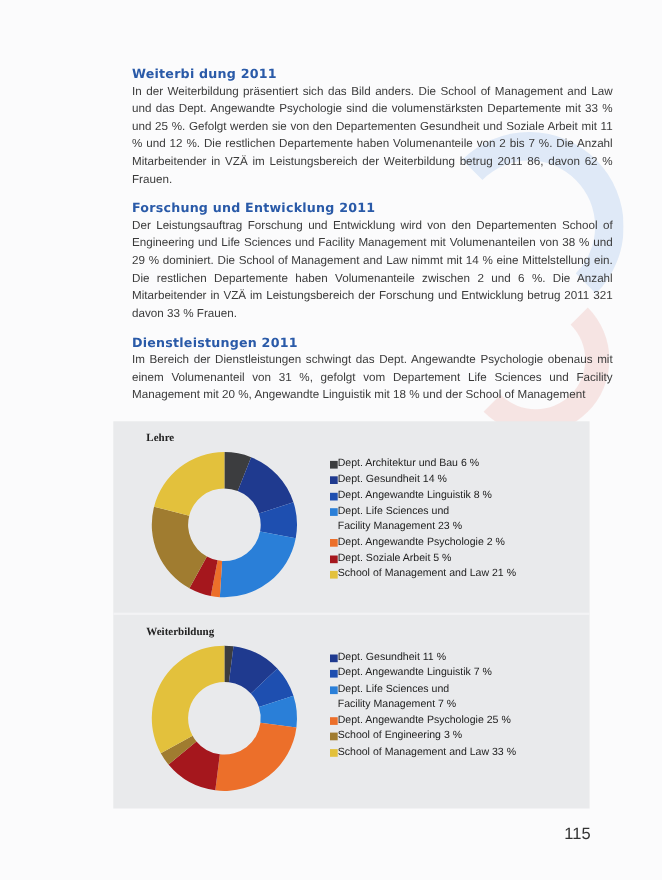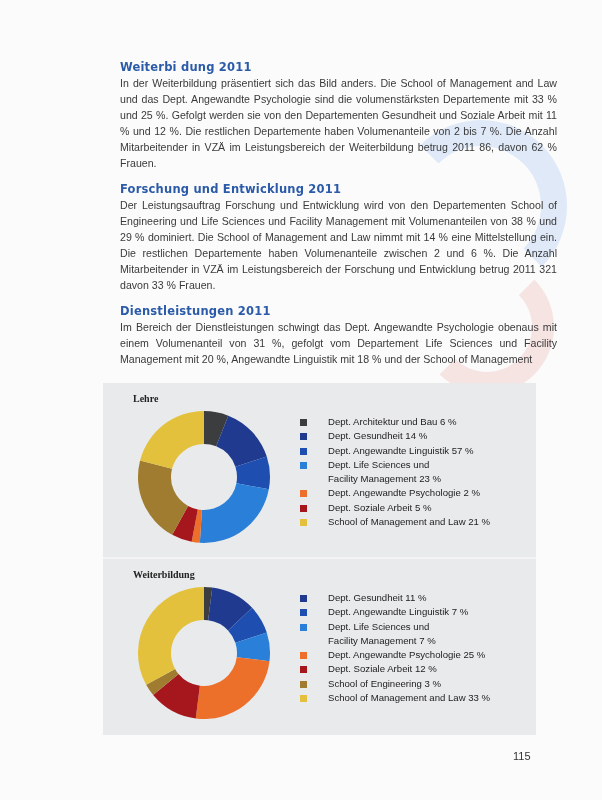--- a/index.html
+++ b/index.html
@@ -28,26 +28,26 @@
   .chart-panel.p1 { top: 0; }
   .chart-panel.p2 { top: 174px; border-top: 2px solid #f3f3f5; }
   .chart-title {
     position: absolute; left: 30px; top: 10px; font-family: Liberation Serif, serif;
     font-size: 10px; font-weight: bold; color: #222;
   }
   .donut { position: absolute; left: 34px; top: 27px; width: 134px; height: 134px; }
   .legend { position: absolute; left: 197px; top: 32px; list-style: none; margin: 0; padding: 0; }
   .legend li {
     font-family: "Liberation Sans", sans-serif; font-size: 9.6px; color: #222;
-    line-height: 14.3px; position: relative; padding-left: 28px; white-space: nowrap;
+    line-height: 14.3px; position: relative; padding-left: 7px; white-space: nowrap;
   }
   .legend .sw { position: absolute; left: 0; top: 4px; width: 7px; height: 7px; }
   .page-number {
     position: absolute; left: 513px; top: 750px; font-family: "Liberation Sans", sans-serif;
-    font-size: 11px; color: #333;
+    font-size: 15px; color: #333;
   }
 </style>
 </head>
 <body>
 
 <div class="watermark wm1"></div>
 <div class="watermark wm2"></div>
 
 <div class="text-col">
   <div class="section">
@@ -73,21 +73,21 @@
         <path d="M62.77 -20.40 A66 66 0 0 1 64.83 12.37 L32.42 6.18 A33 33 0 0 0 31.38 -10.20 Z" fill="#1e4fb0"></path>
         <path d="M64.83 12.37 A66 66 0 0 1 -4.14 65.87 L-2.07 32.93 A33 33 0 0 0 32.42 6.18 Z" fill="#2a7fd8"></path>
         <path d="M-4.14 65.87 A66 66 0 0 1 -12.37 64.83 L-6.18 32.42 A33 33 0 0 0 -2.07 32.93 Z" fill="#ec6f2a"></path>
         <path d="M-12.37 64.83 A66 66 0 0 1 -31.80 57.84 L-15.90 28.92 A33 33 0 0 0 -6.18 32.42 Z" fill="#a5171d"></path>
         <path d="M-31.80 57.84 A66 66 0 0 1 -63.93 -16.41 L-31.96 -8.21 A33 33 0 0 0 -15.90 28.92 Z" fill="#a07c30"></path>
         <path d="M-63.93 -16.41 A66 66 0 0 1 -0.00 -66.00 L-0.00 -33.00 A33 33 0 0 0 -31.96 -8.21 Z" fill="#e3c13c"></path>
       </svg>
     <ul class="legend">
         <li><span class="sw" style="background: rgb(60, 61, 63);"></span><span>Dept. Architektur und Bau 6 %</span></li>
         <li><span class="sw" style="background: rgb(31, 58, 143);"></span><span>Dept. Gesundheit 14 %</span></li>
-        <li><span class="sw" style="background: rgb(30, 79, 176);"></span><span>Dept. Angewandte Linguistik 57 %</span></li>
+        <li><span class="sw" style="background: rgb(30, 79, 176);"></span><span>Dept. Angewandte Linguistik 8 %</span></li>
         <li><span class="sw" style="background: rgb(42, 127, 216);"></span><span>Dept. Life Sciences und</span></li>
         <li><span>Facility Management 23 %</span></li>
         <li><span class="sw" style="background: rgb(236, 111, 42);"></span><span>Dept. Angewandte Psychologie 2 %</span></li>
         <li><span class="sw" style="background: rgb(165, 23, 29);"></span><span>Dept. Soziale Arbeit 5 %</span></li>
         <li><span class="sw" style="background: rgb(227, 193, 60);"></span><span>School of Management and Law 21 %</span></li>
       </ul>
   </div>
   <div class="chart-panel p2">
     <div class="chart-title">Weiterbildung</div>
     <svg class="donut" viewBox="-67 -67 134 134">
@@ -99,20 +99,19 @@
         <path d="M-8.27 65.48 A66 66 0 0 1 -50.85 42.07 L-25.43 21.03 A33 33 0 0 0 -4.14 32.74 Z" fill="#a5171d"></path>
         <path d="M-50.85 42.07 A66 66 0 0 1 -57.84 31.80 L-28.92 15.90 A33 33 0 0 0 -25.43 21.03 Z" fill="#a07c30"></path>
         <path d="M-57.84 31.80 A66 66 0 0 1 -0.00 -66.00 L-0.00 -33.00 A33 33 0 0 0 -28.92 15.90 Z" fill="#e3c13c"></path>
       </svg>
     <ul class="legend">
         <li><span class="sw" style="background: rgb(31, 58, 143);"></span><span>Dept. Gesundheit 11 %</span></li>
         <li><span class="sw" style="background: rgb(30, 79, 176);"></span><span>Dept. Angewandte Linguistik 7 %</span></li>
         <li><span class="sw" style="background: rgb(42, 127, 216);"></span><span>Dept. Life Sciences und</span></li>
         <li><span>Facility Management 7 %</span></li>
         <li><span class="sw" style="background: rgb(236, 111, 42);"></span><span>Dept. Angewandte Psychologie 25 %</span></li>
-        <li><span class="sw" style="background: rgb(165, 23, 29);"></span><span>Dept. Soziale Arbeit 12 %</span></li>
         <li><span class="sw" style="background: rgb(160, 124, 48);"></span><span>School of Engineering 3 %</span></li>
         <li><span class="sw" style="background: rgb(227, 193, 60);"></span><span>School of Management and Law 33 %</span></li>
       </ul>
   </div>
 </div>
 
 <div class="page-number">115</div>
 
 </body></html>

